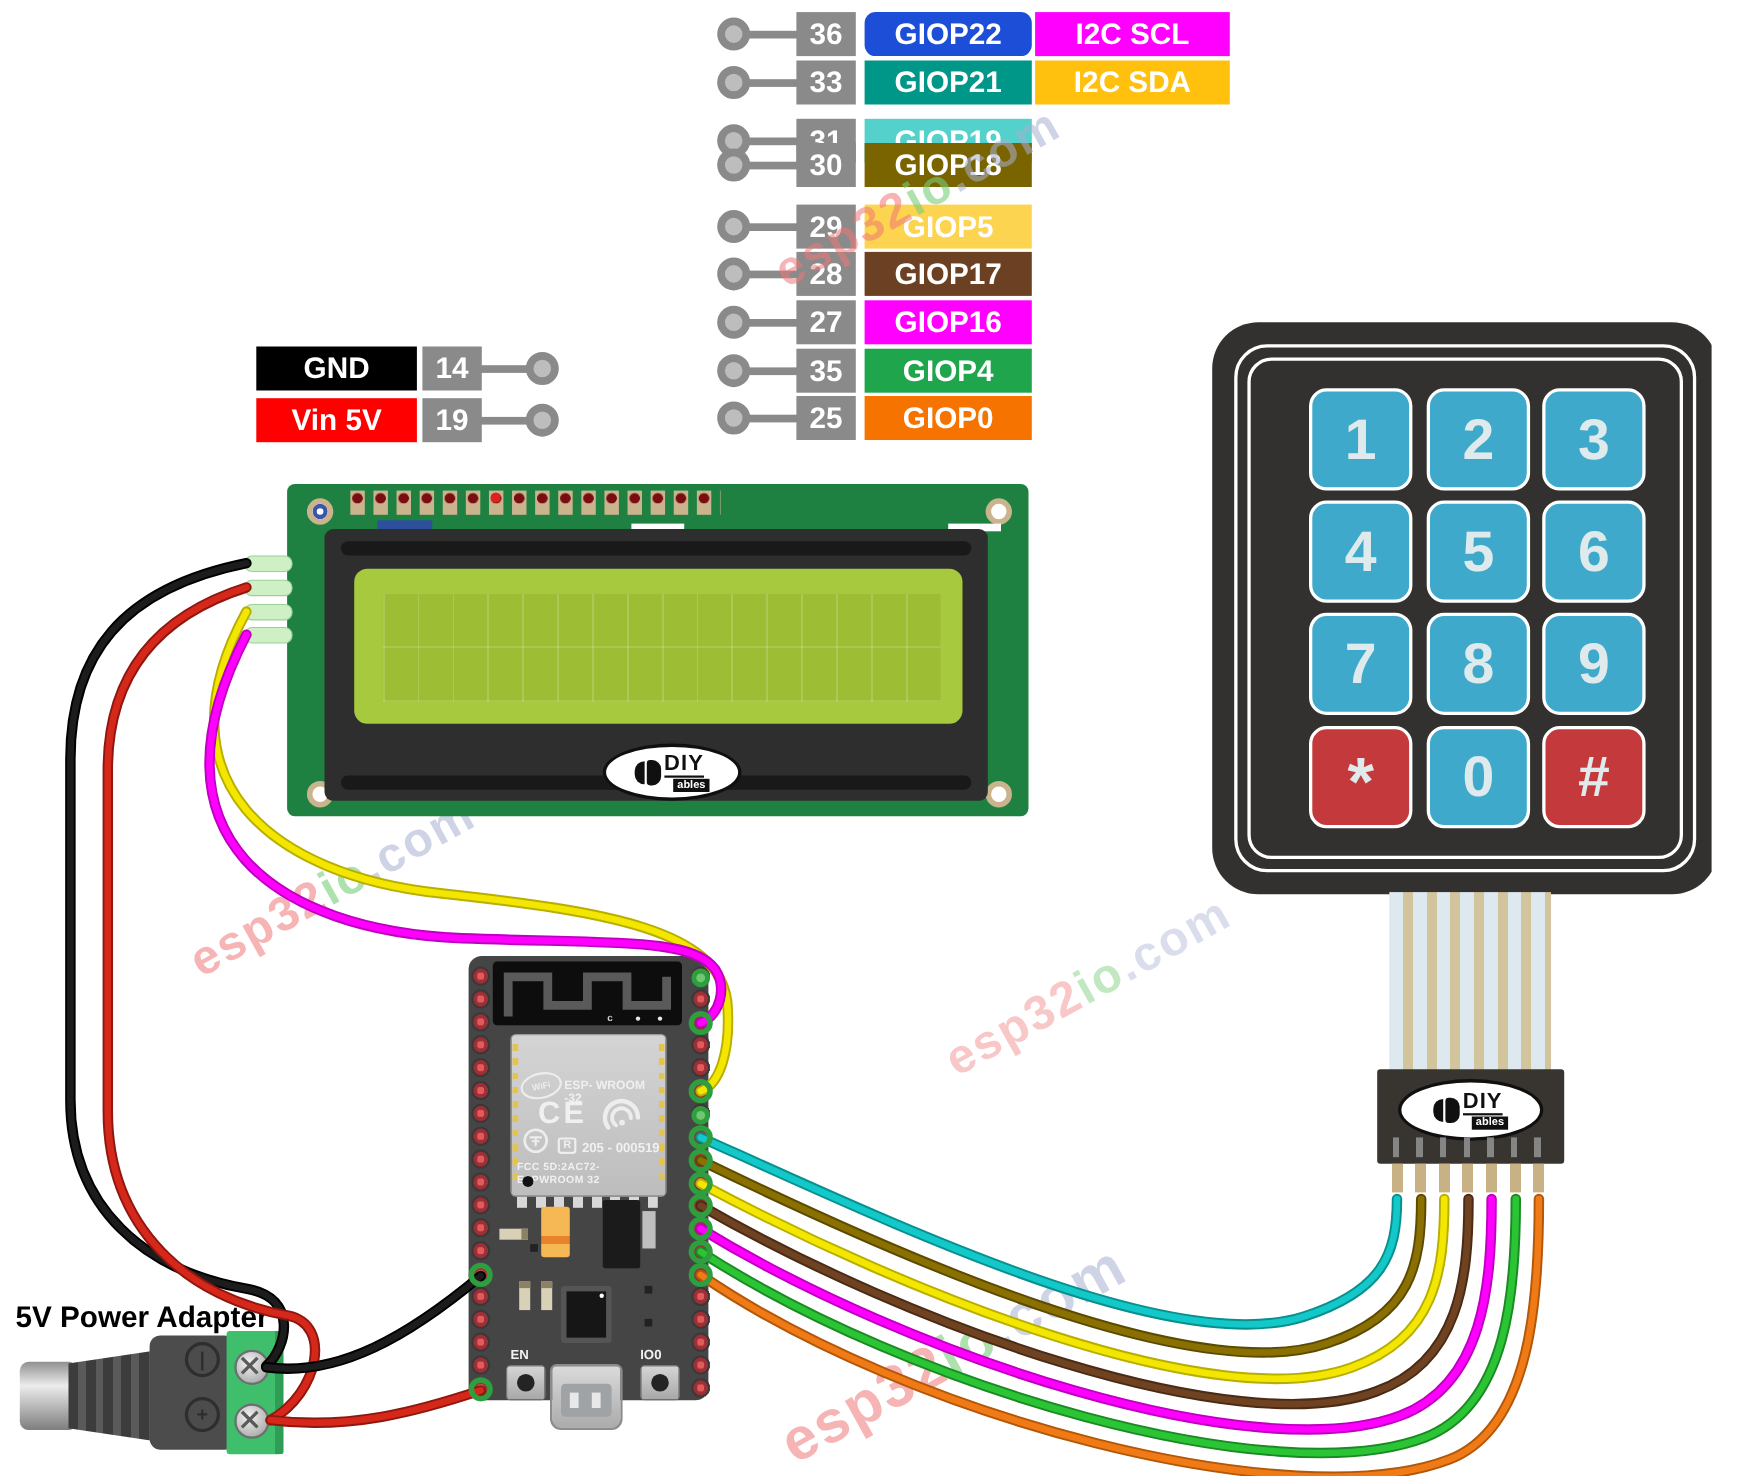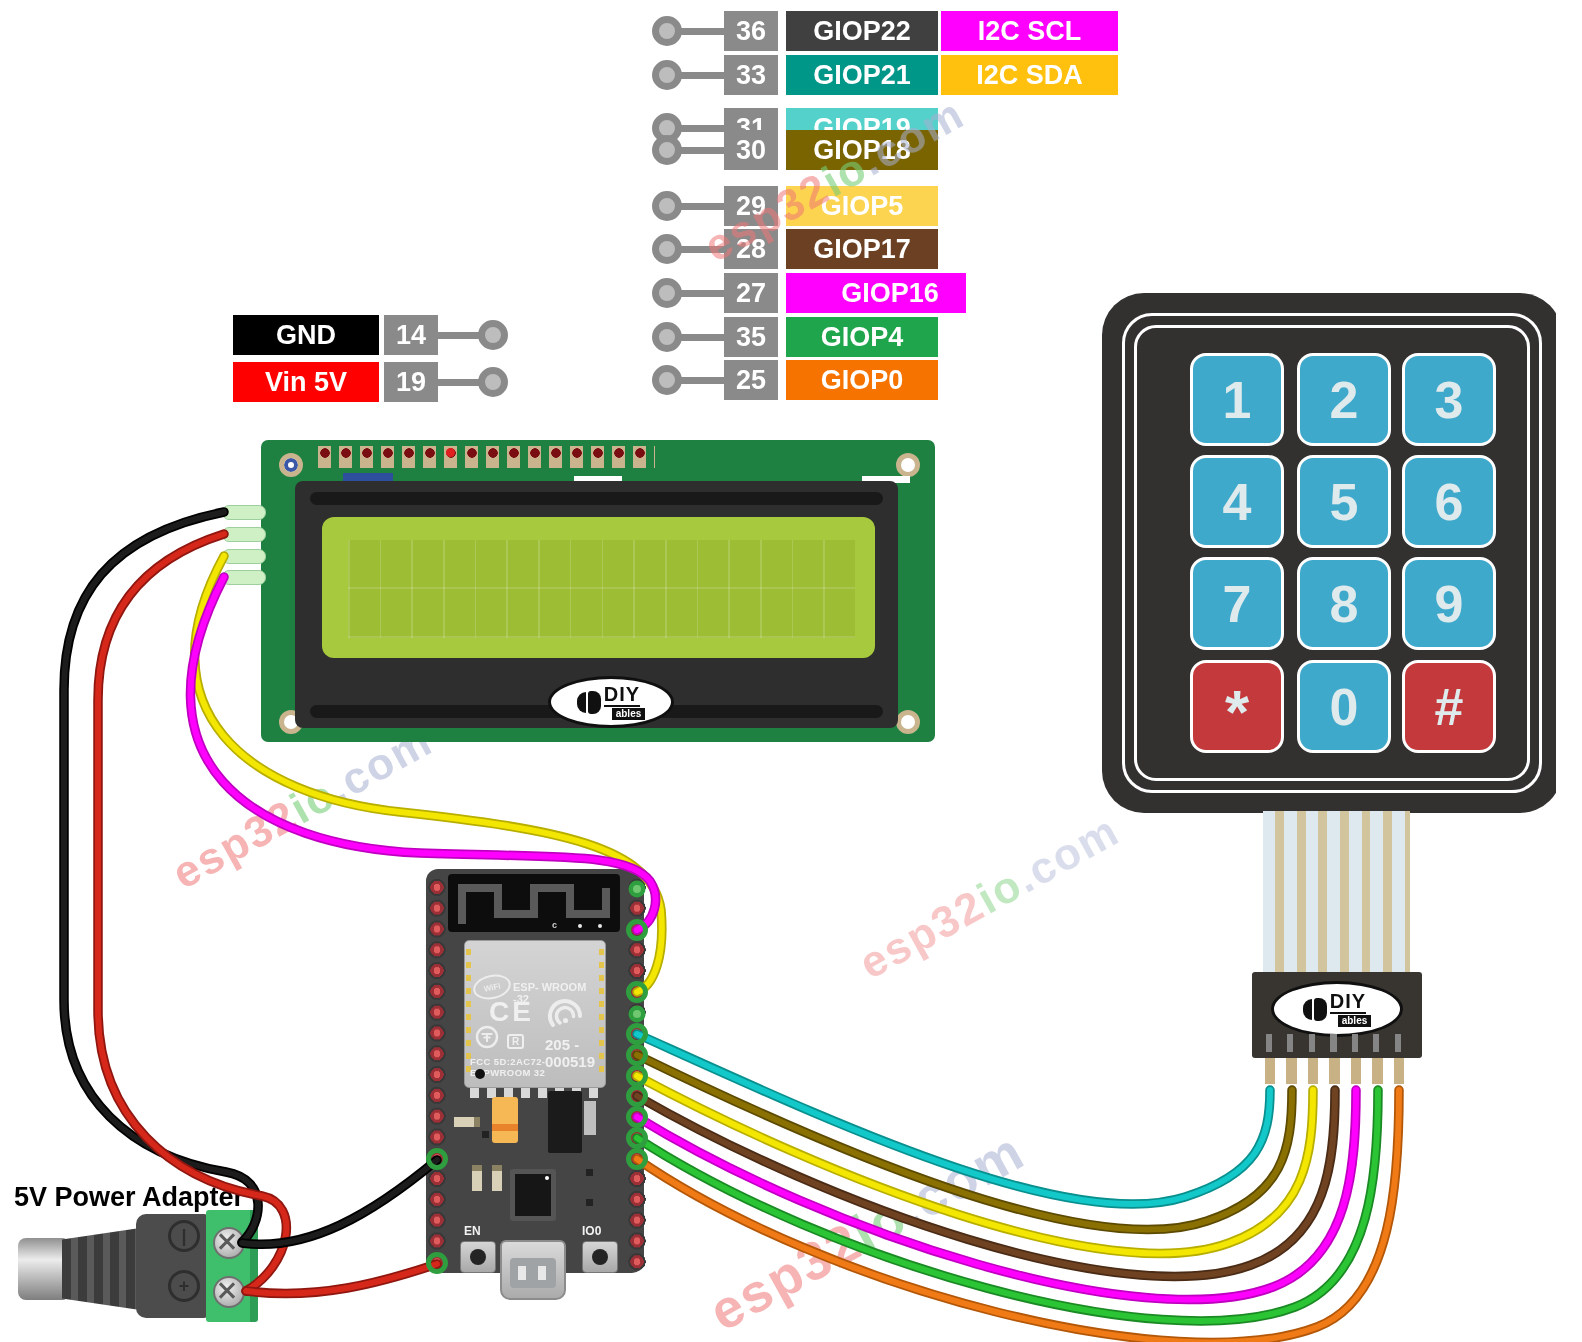--- a/index.html
+++ b/index.html
@@ -126,21 +126,21 @@
 </head>
 <body>
 
 <div id="stage">
 
   <div>
     <div class="prow" style="top:11px">
       <span class="pcirc"></span>
         <span class="pline"></span>
       <span class="pbox pn">36</span>
-      <span class="pbox pg" style="background-color: #404040;">GIOP22</span>
+      <span class="pbox pg" style="background-color: #1d4ed8; border-radius: 10px;">GIOP22</span>
       <span class="pbox pf" style="background-color: rgb(255, 0, 255);">I2C SCL</span>
     </div>
     <div class="prow" style="top:55px">
       <span class="pcirc"></span>
         <span class="pline"></span>
       <span class="pbox pn">33</span>
       <span class="pbox pg" style="background-color: rgb(0, 150, 136);">GIOP21</span>
       <span class="pbox pf" style="background-color: rgb(255, 193, 14);">I2C SDA</span>
     </div>
     <div class="prow" style="top:108px">
@@ -164,21 +164,21 @@
     <div class="prow" style="top:229px">
       <span class="pcirc"></span>
         <span class="pline"></span>
       <span class="pbox pn">28</span>
       <span class="pbox pg" style="background-color: rgb(108, 64, 35);">GIOP17</span>
     </div>
     <div class="prow" style="top:273px">
       <span class="pcirc"></span>
         <span class="pline"></span>
       <span class="pbox pn">27</span>
-      <span class="pbox pg" style="background-color: rgb(255, 0, 255); padding-left: 28px;">GIOP16</span>
+      <span class="pbox pg" style="background-color: rgb(255, 0, 255);">GIOP16</span>
     </div>
     <div class="prow" style="top:317px">
       <span class="pcirc"></span>
         <span class="pline"></span>
       <span class="pbox pn">35</span>
       <span class="pbox pg" style="background-color: rgb(31, 165, 75);">GIOP4</span>
     </div>
     <div class="prow" style="top:360px">
       <span class="pcirc"></span>
         <span class="pline"></span>
@@ -304,21 +304,21 @@
           <path d="M8 30 A15 15 0 1 1 35 21" stroke-width="4"></path>
           <path d="M15 28 A8.5 8.5 0 1 1 28.5 21.5" stroke-width="3.5"></path>
           <circle cx="20.5" cy="25.5" r="2.6" fill="#EDEDED" stroke="none"></circle>
         </g>
       </svg>
       <svg style="position:absolute;left:10px;top:84px;" width="24" height="24">
         <circle cx="12" cy="12" r="10" stroke="#EDEDED" stroke-width="2.4" fill="none"></circle>
         <path d="M6.5 9 H17.5 M12 9 V17 M8.5 12.5 H15.5" stroke="#EDEDED" stroke-width="2" fill="none"></path>
       </svg>
       <span class="rbox" style="position:absolute;left:42px;top:93px;">R</span>
-      <span class="modtxt" style="left:80px;top:95px;font-size:15px;">205 - 000519</span>
+      <span class="modtxt" style="left:64px;top:95px;font-size:12px;">205 - 000519</span>
       <span class="modtxt" style="left:5px;top:115px;font-size:9.5px;letter-spacing:.4px;">FCC 5D:2AC72-ESPWROOM 32</span>
       <span style="position:absolute;left:10px;top:128px;width:10px;height:10px;border-radius:50%;background:#111;"></span>
     </div>
     <div id="modpads-b"></div>
     <span class="smd-orange" style="left:66px;top:228px;"></span>
     <span class="smd-reg" style="left:122px;top:222px;"></span>
     <span class="smd-tab" style="left:158px;top:232px;"></span>
     <span class="smd-tan" style="left:46px;top:296px;"></span>
     <span class="smd-tan" style="left:66px;top:296px;"></span>
     <span class="smd-tan" style="left:36px;top:240px;transform:rotate(90deg);"></span>

